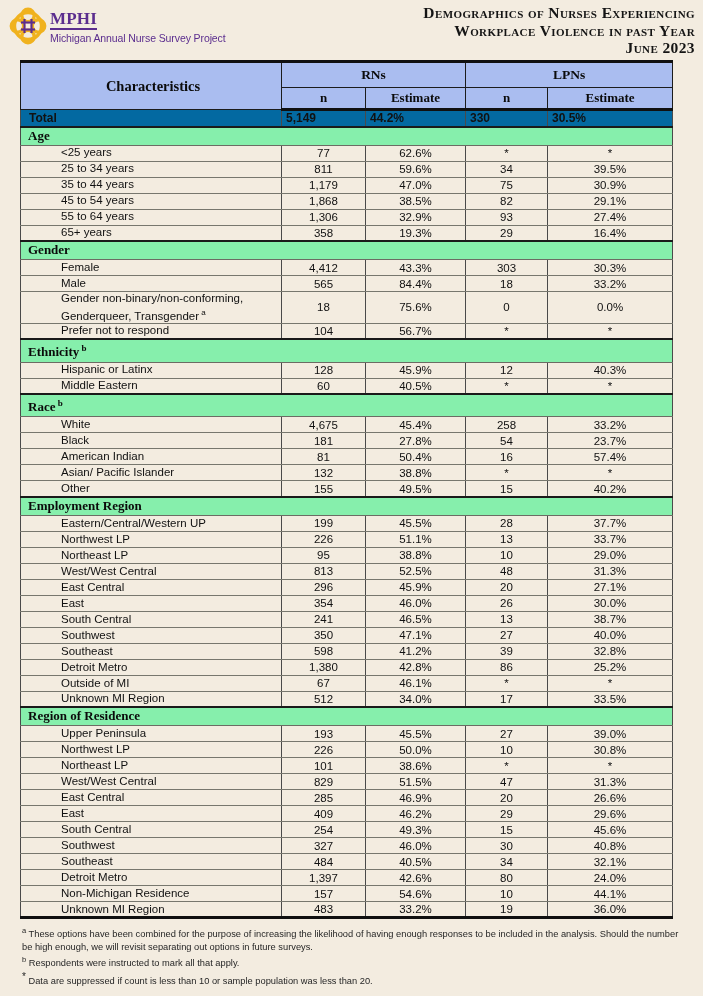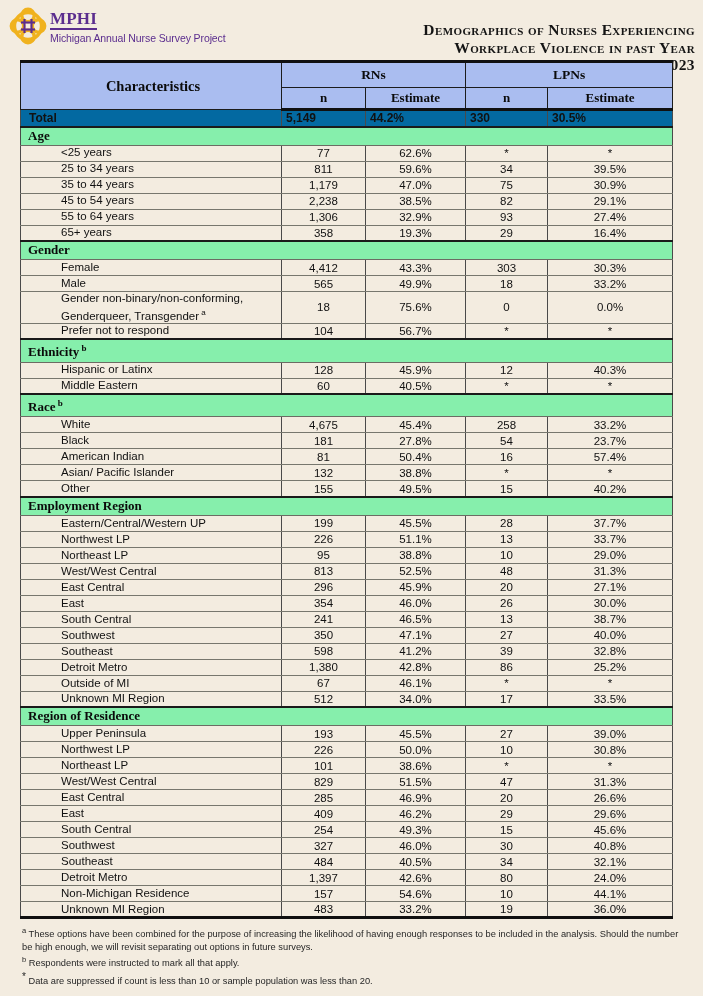--- a/index.html
+++ b/index.html
@@ -29,21 +29,21 @@
     font-size: 17px; font-weight: 700; color: #5b2d8e;
     line-height: 1.0; letter-spacing: .2px;
     border-bottom: 2.5px solid #5b2d8e; display: inline-block; padding-bottom: 1px;
   }
   #brand-tagline {
     font-size: 10.5px; color: #5b2d8e; margin-top: 2px; white-space: nowrap;
     letter-spacing: -0.1px;
   }
 
   #title-block {
-    position: absolute; right: 8px; top: 22px; text-align: right;
+    position: absolute; right: 8px; top: 5px; text-align: right;
     font-family: "Liberation Serif", serif;
     font-weight: 700; color: #141414;
     font-variant: small-caps; font-size: 15.5px; line-height: 15.5px;
     letter-spacing: .4px;
   }
   #title-block div { white-space: nowrap; }
   #title-block div + div { margin-top: 2px; }
 
   
   #table-wrap { position: absolute; left: 20px; top: 60px; width: 652px; }
@@ -226,21 +226,21 @@
           </tr>
           <tr class="datarow">
             <td class="label">35 to 44 years</td>
             <td>1,179</td>
             <td>47.0%</td>
             <td>75</td>
             <td>30.9%</td>
           </tr>
           <tr class="datarow">
             <td class="label">45 to 54 years</td>
-            <td>2,238</td>
+            <td>1,868</td>
             <td>38.5%</td>
             <td>82</td>
             <td>29.1%</td>
           </tr>
           <tr class="datarow">
             <td class="label">55 to 64 years</td>
             <td>1,306</td>
             <td>32.9%</td>
             <td>93</td>
             <td>27.4%</td>
@@ -258,21 +258,21 @@
           <tr class="datarow">
             <td class="label">Female</td>
             <td>4,412</td>
             <td>43.3%</td>
             <td>303</td>
             <td>30.3%</td>
           </tr>
           <tr class="datarow">
             <td class="label">Male</td>
             <td>565</td>
-            <td>49.9%</td>
+            <td>84.4%</td>
             <td>18</td>
             <td>33.2%</td>
           </tr>
           <tr class="datarow twoline">
             <td class="label">Gender non-binary/non-conforming, Genderqueer, Transgender<sup> a</sup></td>
             <td>18</td>
             <td>75.6%</td>
             <td>0</td>
             <td>0.0%</td>
           </tr>

